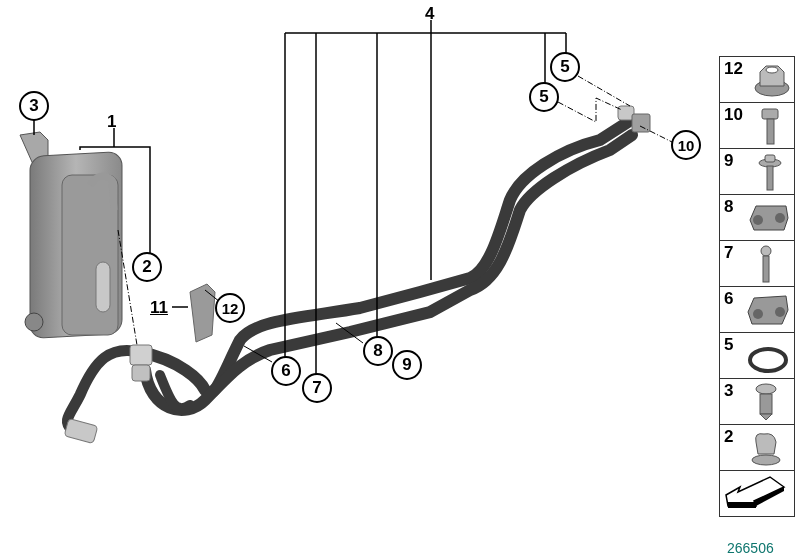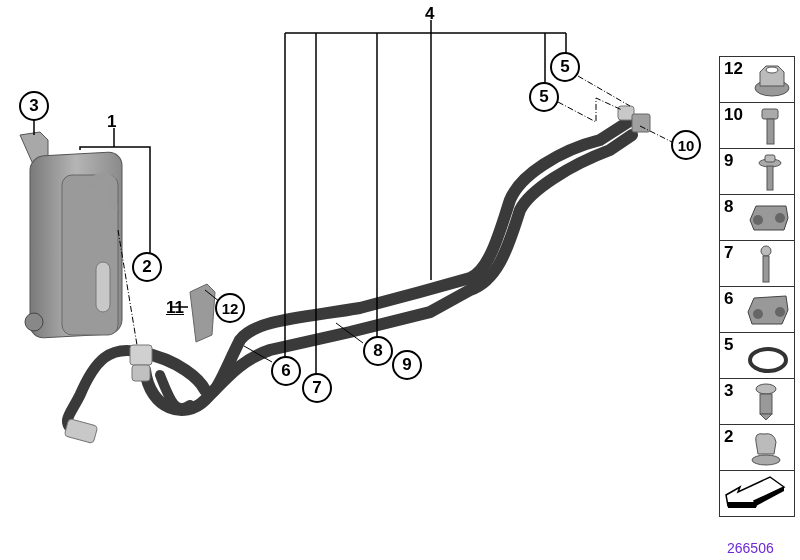--- a/index.html
+++ b/index.html
@@ -6,21 +6,21 @@
   body{width:800px;height:560px;position:relative;overflow:hidden;font-family:"Liberation Sans",sans-serif;}
   #diagram{position:absolute;left:0;top:0;width:800px;height:560px;}
   .callout{position:absolute;width:30px;height:30px;border:2px solid #000;border-radius:50%;background:#fff;
     box-sizing:border-box;display:flex;align-items:center;justify-content:center;font-weight:bold;font-size:17px;color:#000;}
   .plain-label{position:absolute;font-weight:bold;font-size:17px;color:#000;}
   .legend{position:absolute;left:719px;top:56px;width:76px;}
   .legend-cell{position:relative;width:74px;height:45px;border:1px solid #333;border-bottom:none;background:#fff;}
   .legend-cell:last-child{border-bottom:1px solid #333;}
   .legend-num{position:absolute;left:4px;top:2px;font-weight:bold;font-size:17px;color:#000;}
   .legend-icon{position:absolute;right:4px;top:3px;width:44px;height:40px;}
-  .doc-id{position:absolute;left:727px;top:540px;font-size:14px;color:#6d28d9;}
+  .doc-id{position:absolute;left:727px;top:540px;font-size:14px;color:#0f766e;}
 </style>
 </head>
 <body>
 
 <div id="diagram">
   <svg width="800" height="560" viewBox="0 0 800 560">
     <defs>
       <linearGradient id="coolerGrad" x1="0" x2="1" y1="0" y2="0">
         <stop offset="0" stop-color="#7a7a7a"></stop>
           <stop offset="0.5" stop-color="#b5b5b5"></stop>
@@ -85,21 +85,21 @@
   <div class="callout" style="left:132px;top:252px;">2</div>
   <div class="callout" style="left:19px;top:91px;">3</div>
   <div class="plain-label" style="left:425px;top:4px;">4</div>
   <div class="callout" style="left:550px;top:52px;">5</div>
   <div class="callout" style="left:529px;top:82px;">5</div>
   <div class="callout" style="left:271px;top:356px;">6</div>
   <div class="callout" style="left:302px;top:373px;">7</div>
   <div class="callout" style="left:363px;top:336px;">8</div>
   <div class="callout" style="left:392px;top:350px;">9</div>
   <div class="callout" style="left:671px;top:130px;font-size:15px;">10</div>
-  <div class="plain-label" style="left:166px;top:298px;text-decoration:underline;">11</div>
+  <div class="plain-label" style="left:150px;top:298px;text-decoration:underline;">11</div>
   <div class="callout" style="left:215px;top:293px;font-size:15px;">12</div>
 </div>
 
 <div class="legend">
   <div class="legend-cell">
     <span class="legend-num">12</span>
     <svg class="legend-icon" viewBox="0 0 44 40">
       <ellipse cx="26" cy="28" rx="17" ry="8" fill="#999" stroke="#555"></ellipse>
       <polygon points="14,12 20,6 32,6 38,12 38,26 14,26" fill="#bbb" stroke="#555"></polygon>
       <ellipse cx="26" cy="10" rx="6" ry="3" fill="#fff" stroke="#555"></ellipse>

